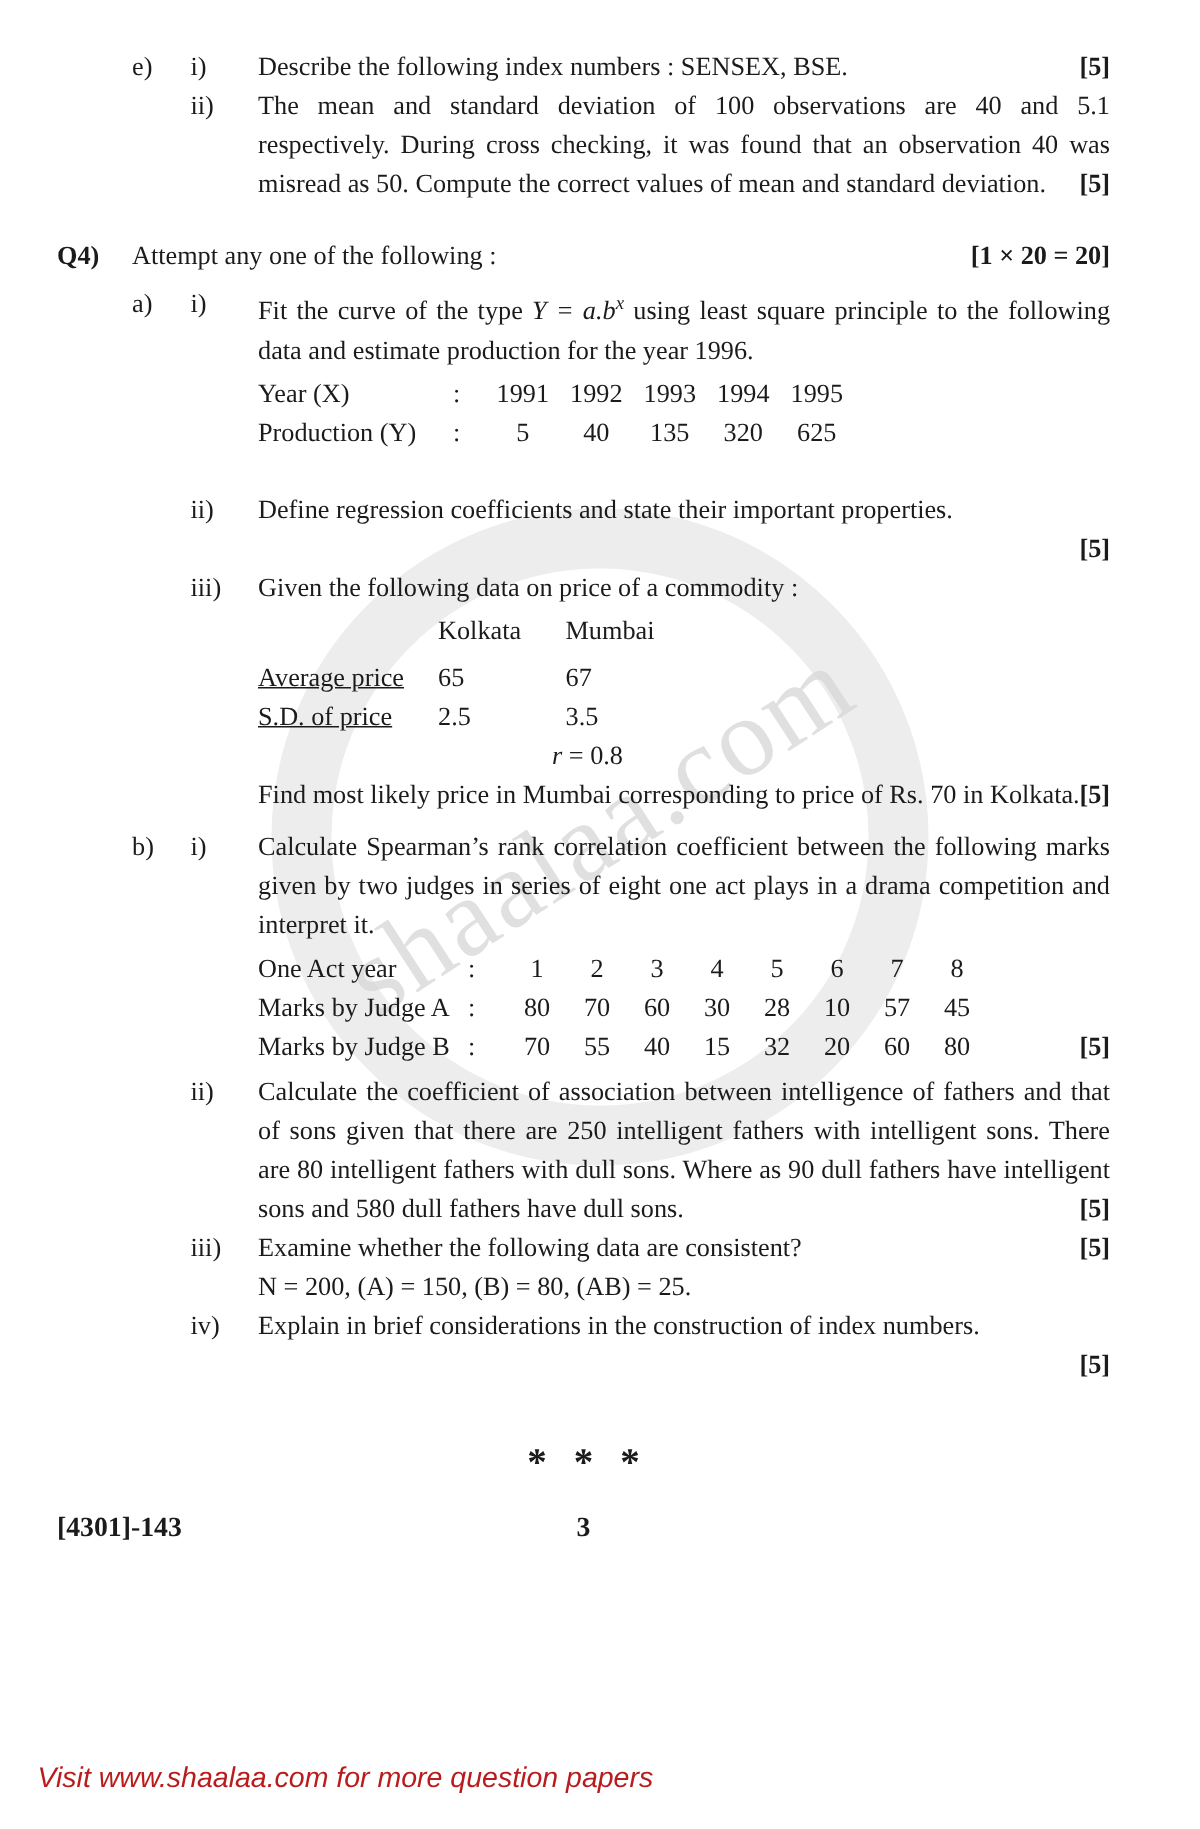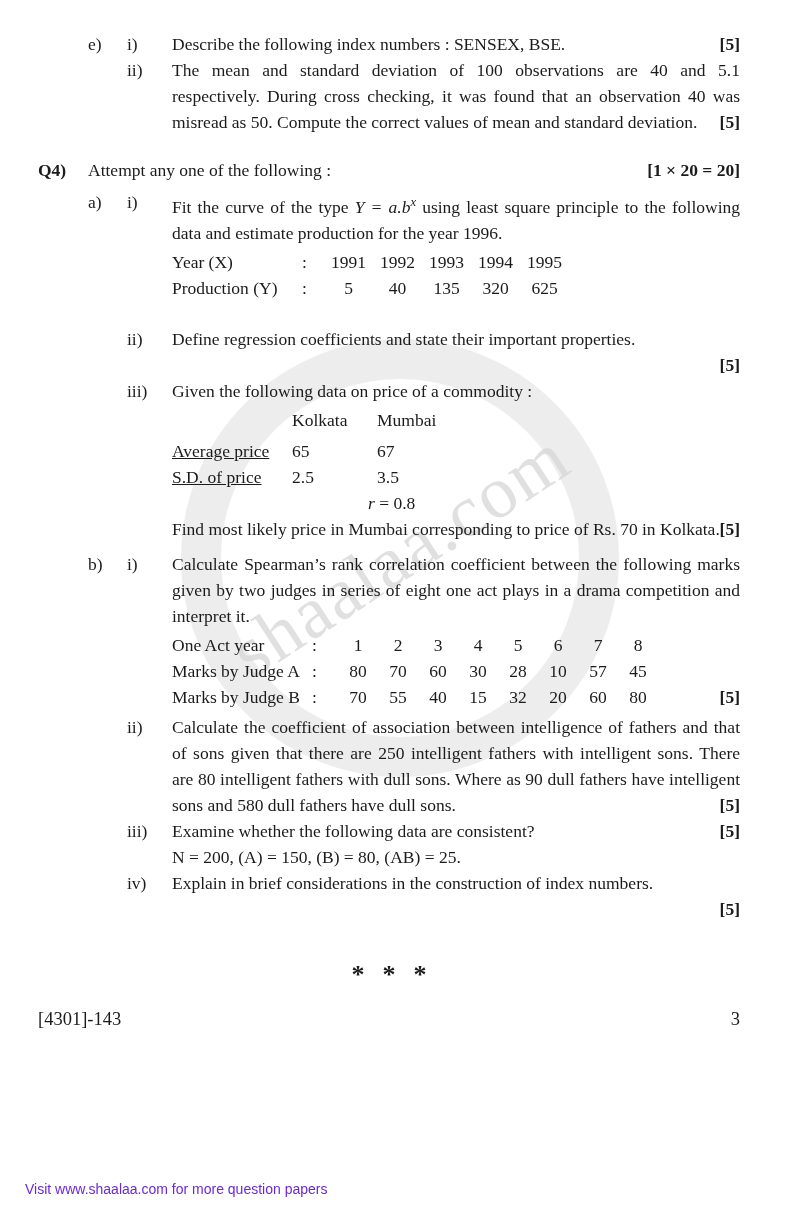--- a/index.html
+++ b/index.html
@@ -46,24 +46,24 @@
   .pt .hdr{padding-bottom:5px;}
   .r-line{margin-left:196px;}
   
   .mt4{margin-top:4px;}
   .mt6{margin-top:6px;}
   .mt9{margin-top:9px;}
   .mt25{margin-top:25px;}
   
   .stars{margin-top:38px;text-align:center;font-size:26px;font-weight:bold;
          letter-spacing:18px;padding-left:18px;line-height:30px;}
-  .footer{position:relative;margin-top:16px;text-align:right;font-weight:normal;font-size:18.5px;}
+  .footer{position:relative;margin-top:16px;text-align:center;font-weight:bold;font-size:18.5px;}
   .footer-code{position:absolute;left:0;}
   .bottom-note{position:absolute;left:25px;bottom:22px;z-index:1;
-               font-family:"Liberation Sans",sans-serif;font-size:14px;color:#6d28d9;}
+               font-family:"Liberation Sans",sans-serif;font-size:19px;color:#b91c1c;font-style:italic;}
 </style>
 </head>
 <body>
 
 <div class="page">
 
   <div class="watermark">
     <div class="wm-ring"></div>
     <div class="wm-text">shaalaa.com</div>
   </div>

